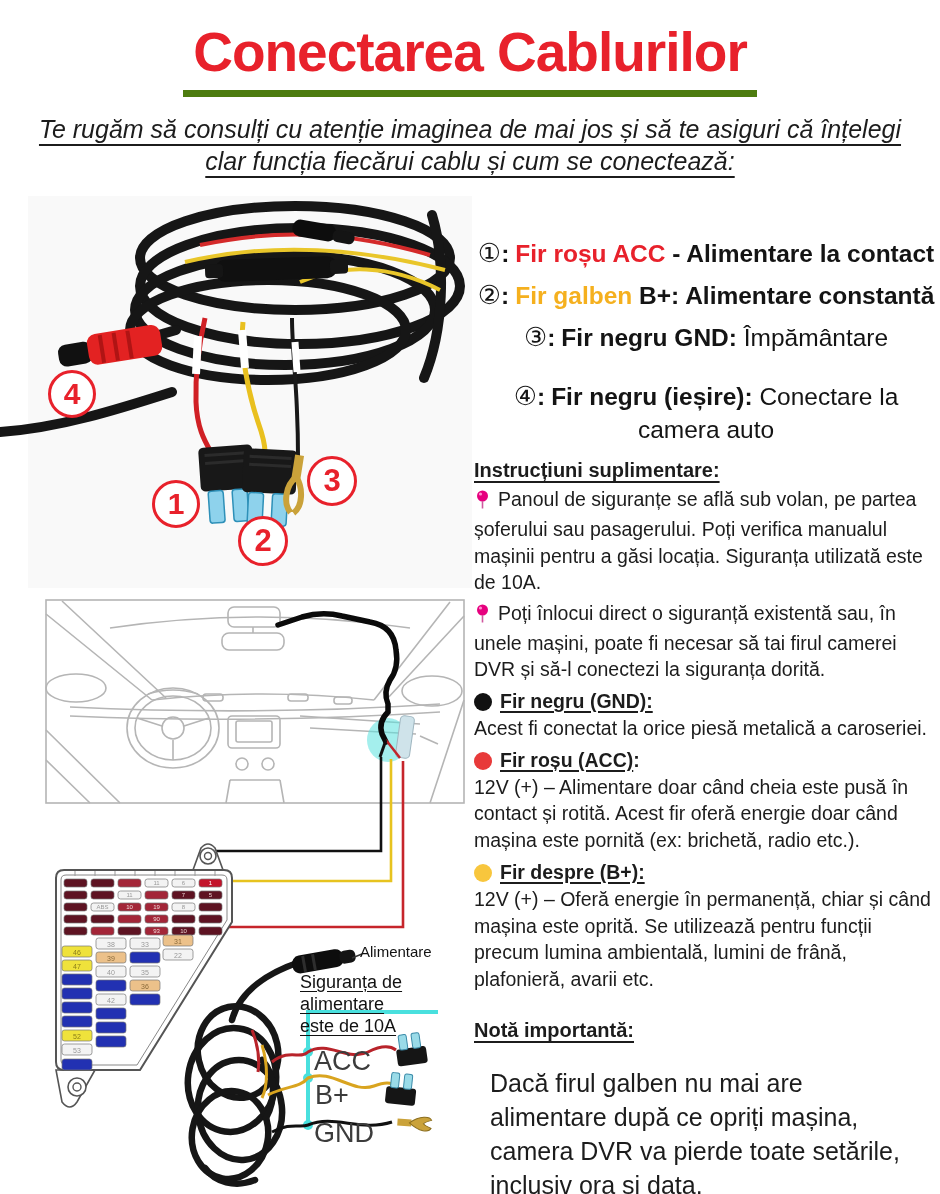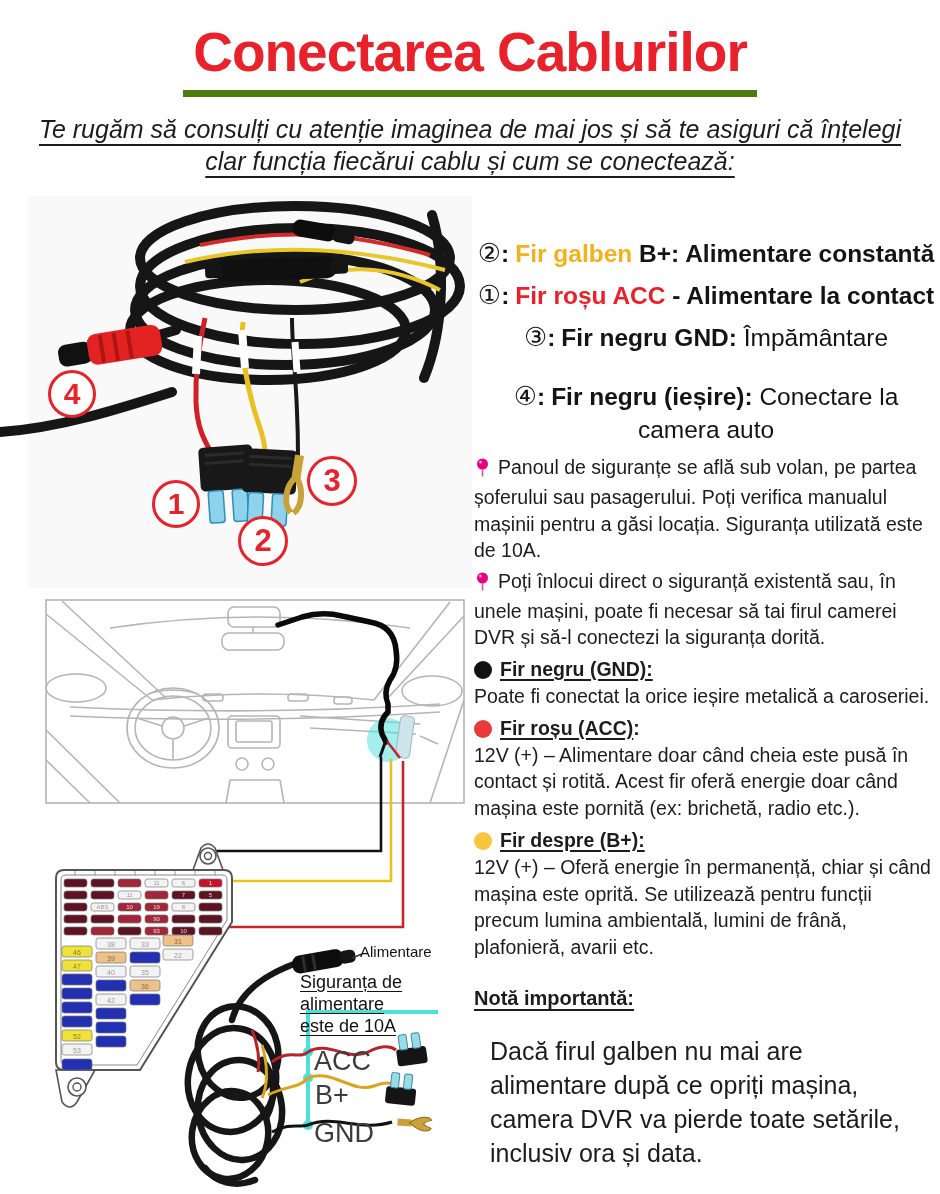--- a/index.html
+++ b/index.html
@@ -312,44 +312,45 @@
   <div class="lbl fuse-note">
     <div>Siguranța de alimentare</div>
     <div>este de 10A</div>
   </div>
   <div class="lbl gray-big" id="lbl-acc">ACC</div>
   <div class="lbl gray-big" id="lbl-bplus">B+</div>
   <div class="lbl gray-big" id="lbl-gnd">GND</div>
 
   <div class="right-col">
 
+    <p class="witem"><span class="badge-num">①</span><span class="colon">:</span><span style="color: rgb(232, 33, 43);">Fir roșu ACC</span><span> - Alimentare la contact</span><span class="normal"></span></p>
+
     <p class="witem"><span class="badge-num">②</span><span class="colon">:</span><span style="color: rgb(245, 176, 30);">Fir galben</span><span> B+: Alimentare constantă</span><span class="normal"></span></p>
 
-    <p class="witem"><span class="badge-num">①</span><span class="colon">:</span><span style="color: rgb(232, 33, 43);">Fir roșu ACC</span><span> - Alimentare la contact</span><span class="normal"></span></p>
-
     <p class="witem"><span class="badge-num">③</span><span class="colon">:</span><span>Fir negru GND:</span><span class="normal"> Împământare</span></p>
 
     <p class="witem gap-top"><span class="badge-num">④</span><span class="colon">:</span><span>Fir negru (ieșire):</span><span class="normal"> Conectare la camera auto</span></p>
 
+    <h3 class="sec-h">Instrucțiuni suplimentare:</h3>
 
     <p class="bullet"><span class="pin"><svg width="13" height="19" viewBox="0 0 13 19">
             <circle cx="6.5" cy="6" r="5.5" fill="#e6007e"></circle>
             <circle cx="4.5" cy="4" r="1.6" fill="#ff8fd0"></circle>
             <line x1="6.5" y1="11" x2="6.5" y2="18.5" stroke="#d0579f" stroke-width="1.6"></line>
           </svg></span><span>Panoul de siguranțe se află sub volan, pe partea șoferului sau pasagerului. Poți verifica manualul mașinii pentru a găsi locația. Siguranța utilizată este de 10A.</span></p>
 
     <p class="bullet"><span class="pin"><svg width="13" height="19" viewBox="0 0 13 19">
             <circle cx="6.5" cy="6" r="5.5" fill="#e6007e"></circle>
             <circle cx="4.5" cy="4" r="1.6" fill="#ff8fd0"></circle>
             <line x1="6.5" y1="11" x2="6.5" y2="18.5" stroke="#d0579f" stroke-width="1.6"></line>
           </svg></span><span>Poți înlocui direct o siguranță existentă sau, în unele mașini, poate fi necesar să tai firul camerei DVR și să-l conectezi la siguranța dorită.</span></p>
 
 
     <p class="entry-head"><span class="dot" style="background-color: rgb(17, 17, 17);"></span><span class="ul">Fir negru (GND):</span><span></span></p>
-    <p class="entry-text">Poate fi conectat la orice ieșire metalică a caroseriei.</p>
+    <p class="entry-text">Acest fi conectat la orice piesă metalică a caroseriei.</p>
 
     <p class="entry-head"><span class="dot" style="background-color: rgb(232, 58, 58);"></span><span class="ul">Fir roșu (ACC)</span><span>:</span></p>
     <p class="entry-text">12V (+) – Alimentare doar când cheia este pusă în contact și rotită. Acest fir oferă energie doar când mașina este pornită (ex: brichetă, radio etc.).</p>
 
     <p class="entry-head"><span class="dot" style="background-color: rgb(248, 198, 61);"></span><span class="ul">Fir despre (B+):</span><span></span></p>
     <p class="entry-text">12V (+) – Oferă energie în permanență, chiar și când mașina este oprită. Se utilizează pentru funcții precum lumina ambientală, lumini de frână, plafonieră, avarii etc.</p>
 
     <h3 class="sec-h mt-lg">Notă importantă:</h3>
     <p class="note-text">Dacă firul galben nu mai are alimentare după ce opriți mașina, camera DVR va pierde toate setările, inclusiv ora și data.</p>
   </div>

